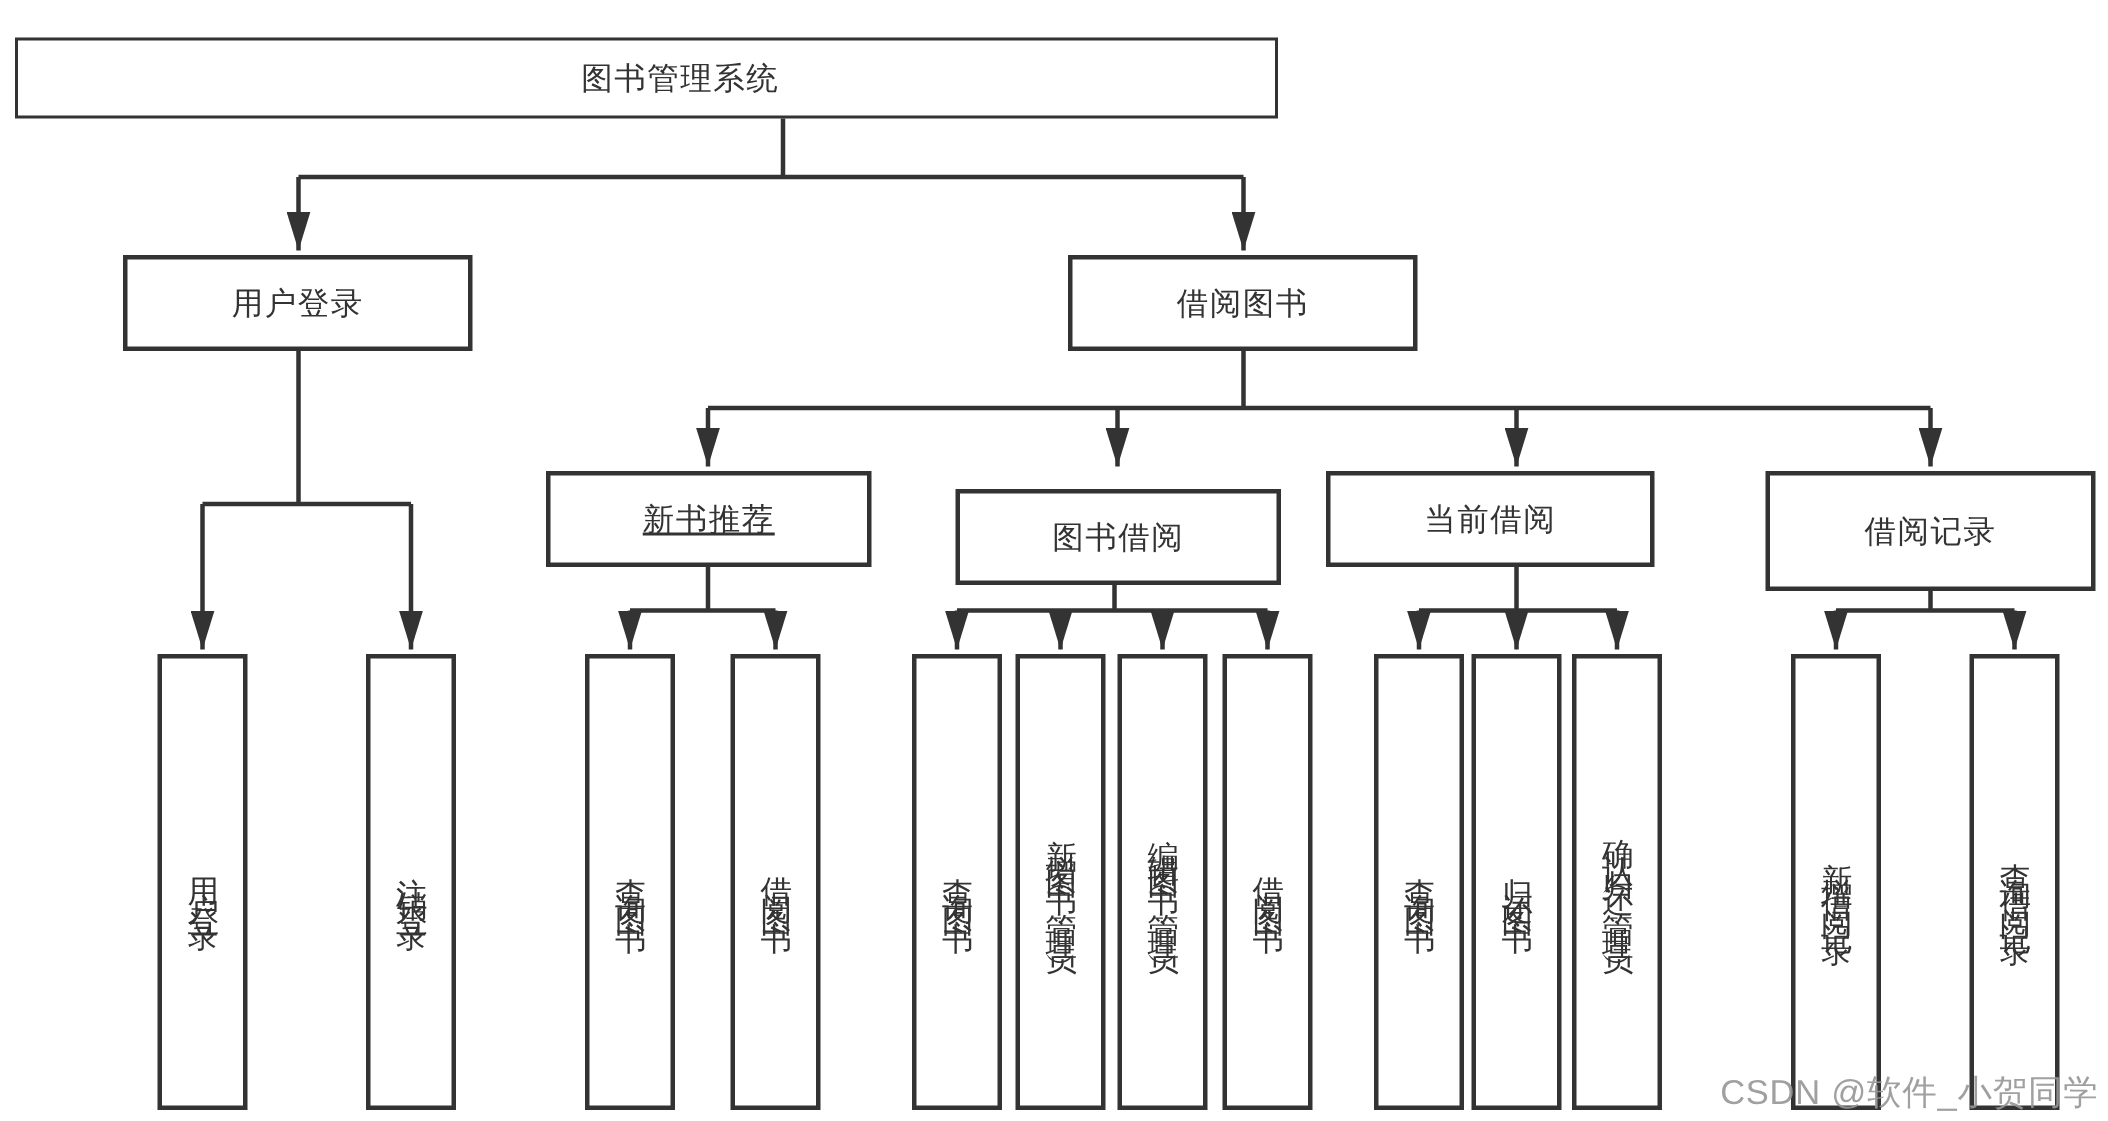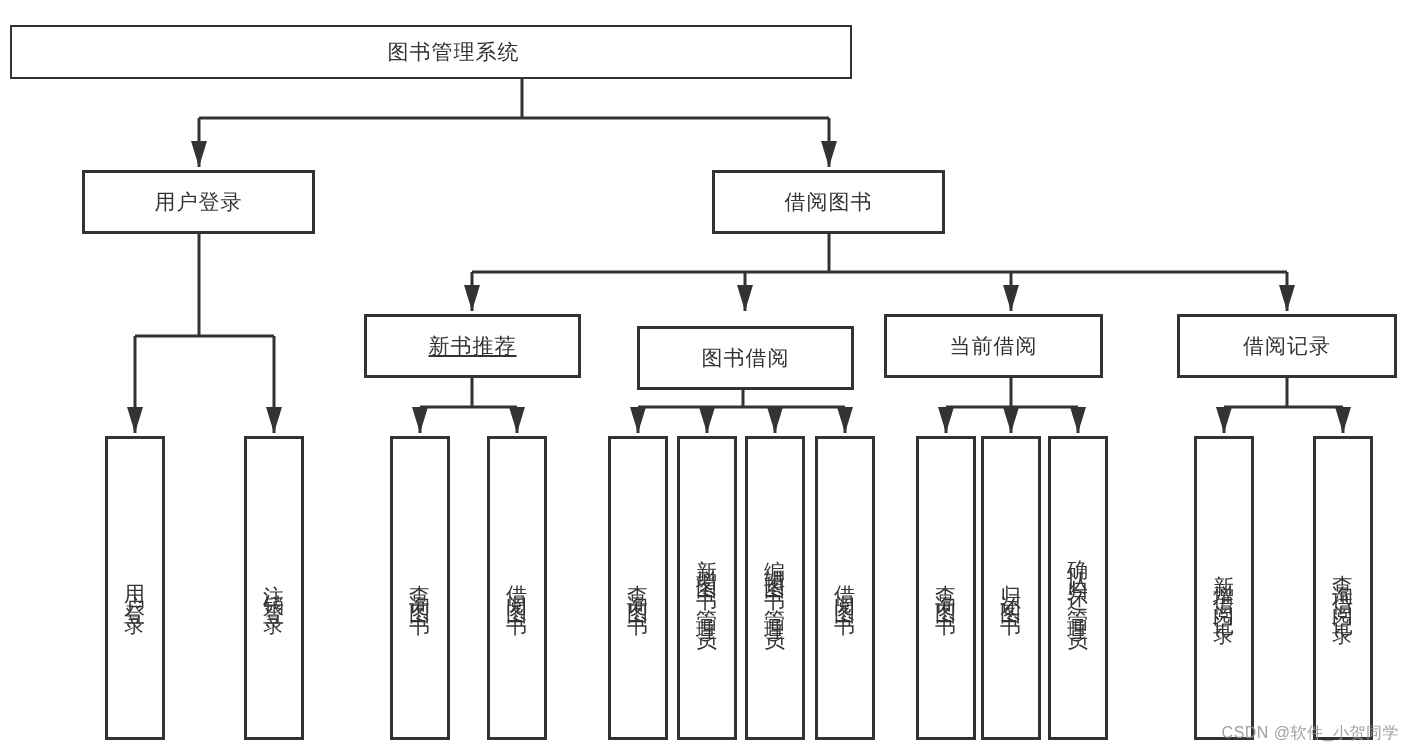--- a/index.html
+++ b/index.html
@@ -44,21 +44,21 @@
     writing-mode: vertical-rl;
     text-orientation: mixed;
     letter-spacing: 10px;
     line-height: 1;
     white-space: normal;
   }
   .watermark {
     position: absolute;
     right: 6px;
     bottom: 3px;
-    font-size: 16px;
+    font-size: 23px;
     color: var(--watermark);
     opacity: 0.9;
     z-index: 10;
     letter-spacing: 0.5px;
   }
 </style>
 </head>
 <body>
 
 <div class="canvas">
@@ -112,21 +112,21 @@
 
   <div class="box" style="left:364px; top:314px; width:217px; height:64px;text-decoration:underline;">
     <span>新书推荐</span>
   </div>
   <div class="box" style="left:637px; top:326px; width:217px; height:64px;">
     <span>图书借阅</span>
   </div>
   <div class="box" style="left:884px; top:314px; width:219px; height:64px;">
     <span>当前借阅</span>
   </div>
-  <div class="box" style="left:1177px; top:314px; width:220px; height:64px;">
+  <div class="box" style="left:1177px; top:314px; width:220px; height:80px;">
     <span>借阅记录</span>
   </div>
 
   <div class="box vbox" style="left:105px; top:436px; width:60px; height:304px;">
     <span>用户登录</span>
   </div>
   <div class="box vbox" style="left:244px; top:436px; width:60px; height:304px;">
     <span>注销登录</span>
   </div>
 

